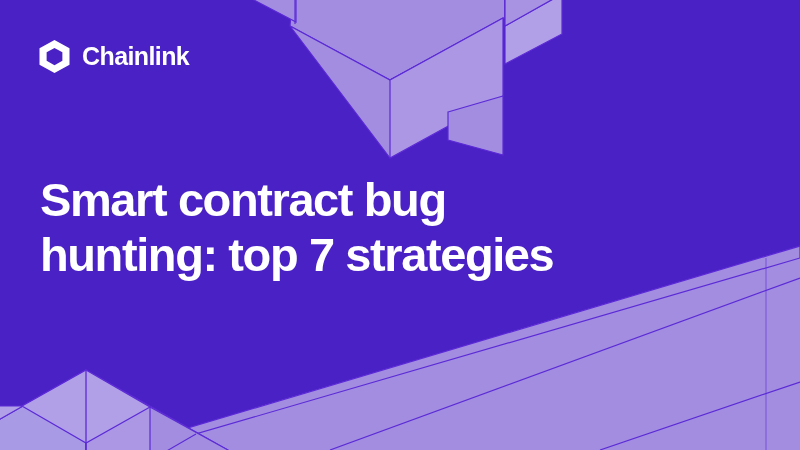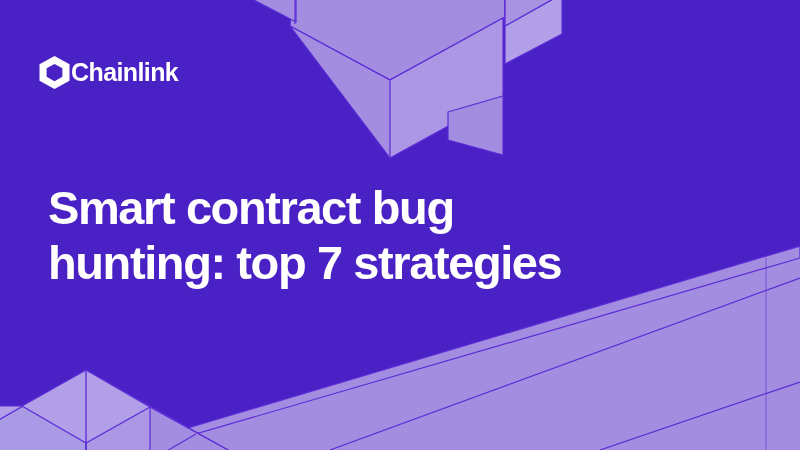--- a/index.html
+++ b/index.html
@@ -29,23 +29,24 @@
     width: 800px;
     height: 450px;
     display: block;
     pointer-events: none;
   }
 
   
   .logo-lockup {
     position: absolute;
     left: 38px;
-    top: 56px;
+    top: 40px;
     display: flex;
     align-items: center;
+    gap: 11px;
     z-index: 5;
   }
   .logo-mark {
     width: 33px;
     height: 33px;
     display: block;
   }
   .logo-wordmark {
     color: #ffffff;
     font-size: 25px;
@@ -55,21 +56,21 @@
     white-space: nowrap;
     font-family: "Liberation Sans", sans-serif;
   }
 
   
   .headline {
     position: absolute;
     left: 40px;
     top: 172px;
     width: 600px;
-    margin: 8px;
+    margin: 0;
     color: #ffffff;
     font-size: 47px;
     font-weight: bold;
     line-height: 1.18;
     letter-spacing: -1.4px;
     white-space: pre-line;
     z-index: 5;
     font-family: "Liberation Sans", sans-serif;
   }
 </style>

